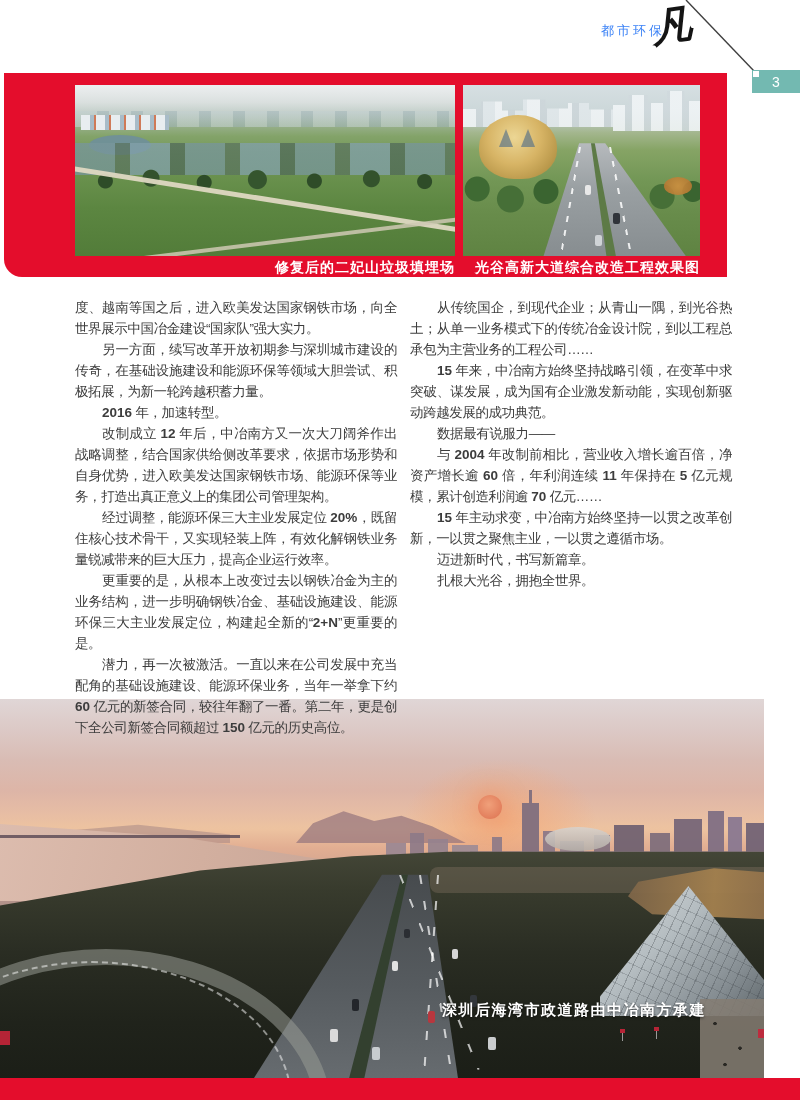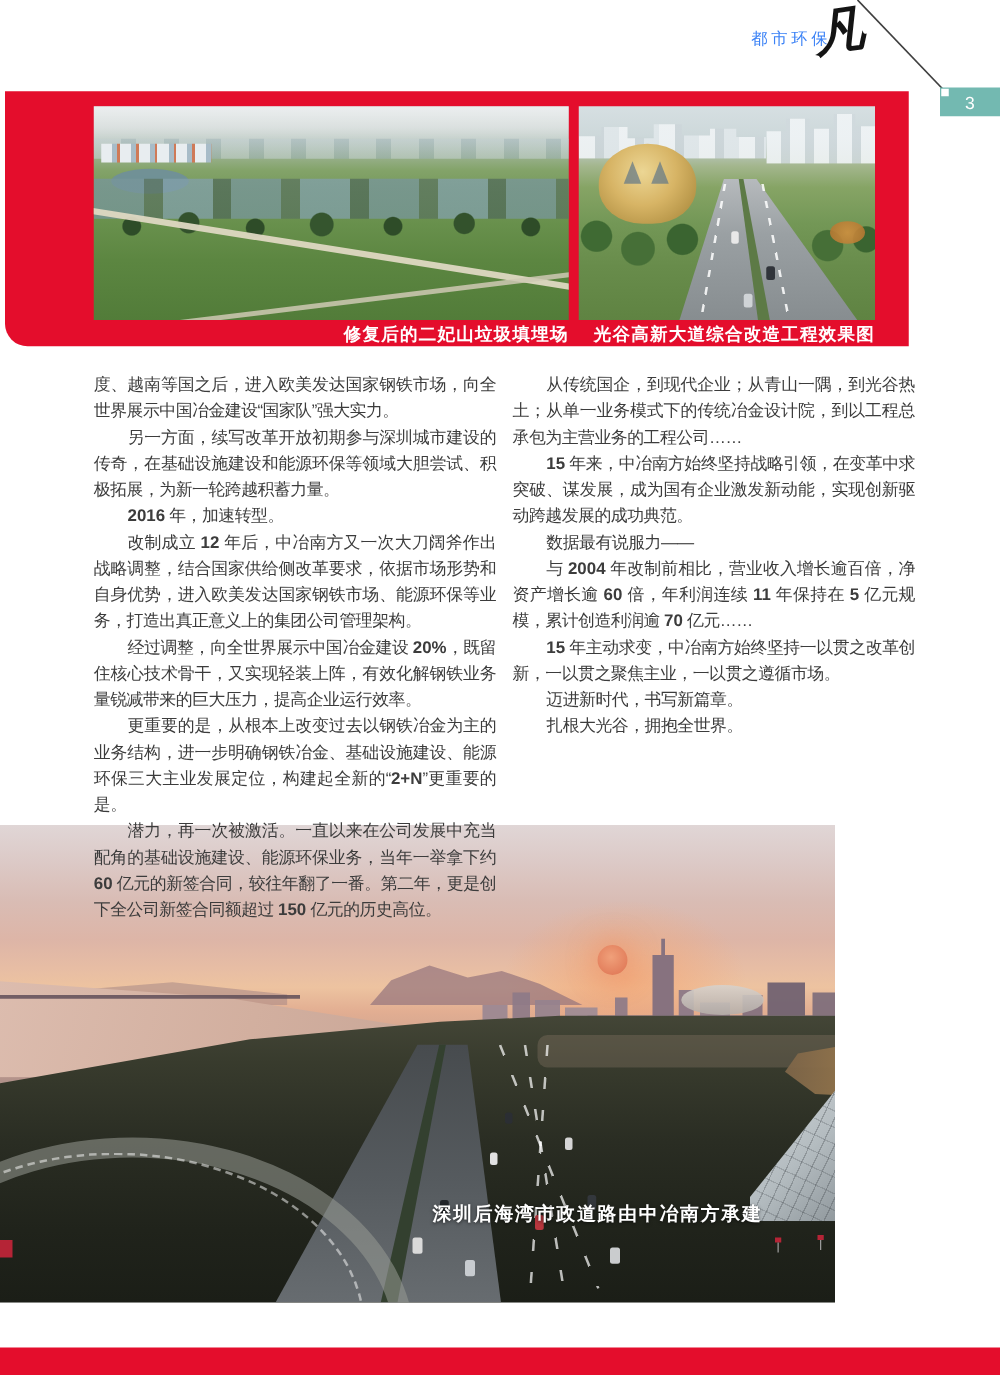--- a/index.html
+++ b/index.html
@@ -69,21 +69,21 @@
   .caption-right{left:459px;top:186px;width:237px;}
   
   .col{position:absolute;top:297px;width:322px;color:#3c3c3c;font-size:13.5px;line-height:21px;
         letter-spacing:-0.4px;z-index:5;}
   .col-left{left:75px;}
   .col-right{left:410px;}
   .para{margin:0;text-align:justify;}
   .para.indent{text-indent:2em;}
   .num{font-weight:700;letter-spacing:0;}
   
-  .photo-bottom{position:absolute;left:0;top:660px;width:668px;height:382px;overflow:hidden;z-index:1;background:
+  .photo-bottom{position:absolute;left:0;top:699px;width:764px;height:382px;overflow:hidden;z-index:1;background:
         linear-gradient(180deg,#e0d6d6 0%,#dcc9c6 8%,#d9bcb4 16%,#ddb5a7 24%,#e7bda4 30%,#edc3a0 34%,#e2ae92 39%,#d3a590 44%,#c09a92 50%,#a08880 58%,#6b655a 68%,#3c3e33 80%,#272a21 92%,#1f221a 100%);}
   .bp-glow{position:absolute;left:395px;top:55px;width:210px;height:135px;
         background:radial-gradient(ellipse at center,rgba(243,168,120,.85) 0%,rgba(240,170,130,0) 65%);}
   .bp-sun{position:absolute;left:478px;top:96px;width:24px;height:24px;border-radius:50%;
         background:radial-gradient(circle at 45% 40%,#f0a07a,#dd7150);box-shadow:0 0 18px 6px rgba(238,150,110,.5);}
   .bp-mtn{position:absolute;left:296px;top:100px;width:170px;height:44px;background:rgba(148,116,124,.7);
         clip-path:polygon(0 100%,10% 55%,28% 28%,46% 50%,62% 38%,80% 62%,100% 100%);}
   .bp-mtn2{position:absolute;left:0;top:116px;width:230px;height:28px;background:rgba(160,130,132,.5);
         clip-path:polygon(0 100%,0 40%,30% 55%,60% 35%,100% 70%,100% 100%);}
   .bp-skyline{position:absolute;left:380px;top:86px;width:420px;height:78px;}
@@ -173,21 +173,21 @@
     </div>
     <div class="caption caption-left">修复后的二妃山垃圾填埋场</div>
     <div class="caption caption-right">光谷高新大道综合改造工程效果图</div>
   </div>
 
   <div class="col col-left">
       <p class="para"><span>度、越南等国之后，进入欧美发达国家钢铁市场，向全世界展示中国冶金建设“国家队”强大实力。</span></p>
       <p class="para indent"><span>另一方面，续写改革开放初期参与深圳城市建设的传奇，在基础设施建设和能源环保等领域大胆尝试、积极拓展，为新一轮跨越积蓄力量。</span></p>
       <p class="para indent"><span class="num">2016</span><span> 年，加速转型。</span></p>
       <p class="para indent"><span>改制成立 </span><span class="num">12</span><span> 年后，中冶南方又一次大刀阔斧作出战略调整，结合国家供给侧改革要求，依据市场形势和自身优势，进入欧美发达国家钢铁市场、能源环保等业务，打造出真正意义上的集团公司管理架构。</span></p>
-      <p class="para indent"><span>经过调整，向全世界展示中国冶金建设 </span><span class="num">20%</span><span>，既留住核心技术骨干，又实现轻装上阵，有效化解钢铁业务量锐减带来的巨大压力，提高企业运行效率。</span></p>
+      <p class="para indent"><span>经过调整，能源环保三大主业发展定位 </span><span class="num">20%</span><span>，既留住核心技术骨干，又实现轻装上阵，有效化解钢铁业务量锐减带来的巨大压力，提高企业运行效率。</span></p>
       <p class="para indent"><span>更重要的是，从根本上改变过去以钢铁冶金为主的业务结构，进一步明确钢铁冶金、基础设施建设、能源环保三大主业发展定位，构建起全新的“</span><span class="num">2+N</span><span>”更重要的是。</span></p>
       <p class="para indent"><span>潜力，再一次被激活。一直以来在公司发展中充当配角的基础设施建设、能源环保业务，当年一举拿下约 </span><span class="num">60</span><span> 亿元的新签合同，较往年翻了一番。第二年，更是创下全公司新签合同额超过 </span><span class="num">150</span><span> 亿元的历史高位。</span></p>
     </div>
   <div class="col col-right">
       <p class="para indent"><span>从传统国企，到现代企业；从青山一隅，到光谷热土；从单一业务模式下的传统冶金设计院，到以工程总承包为主营业务的工程公司……</span></p>
       <p class="para indent"><span class="num">15</span><span> 年来，中冶南方始终坚持战略引领，在变革中求突破、谋发展，成为国有企业激发新动能，实现创新驱动跨越发展的成功典范。</span></p>
       <p class="para indent"><span>数据最有说服力——</span></p>
       <p class="para indent"><span>与 </span><span class="num">2004</span><span> 年改制前相比，营业收入增长逾百倍，净资产增长逾 </span><span class="num">60</span><span> 倍，年利润连续 </span><span class="num">11</span><span> 年保持在 </span><span class="num">5</span><span> 亿元规模，累计创造利润逾 </span><span class="num">70</span><span> 亿元……</span></p>
       <p class="para indent"><span class="num">15</span><span> 年主动求变，中冶南方始终坚持一以贯之改革创新，一以贯之聚焦主业，一以贯之遵循市场。</span></p>
       <p class="para indent"><span>迈进新时代，书写新篇章。</span></p>

